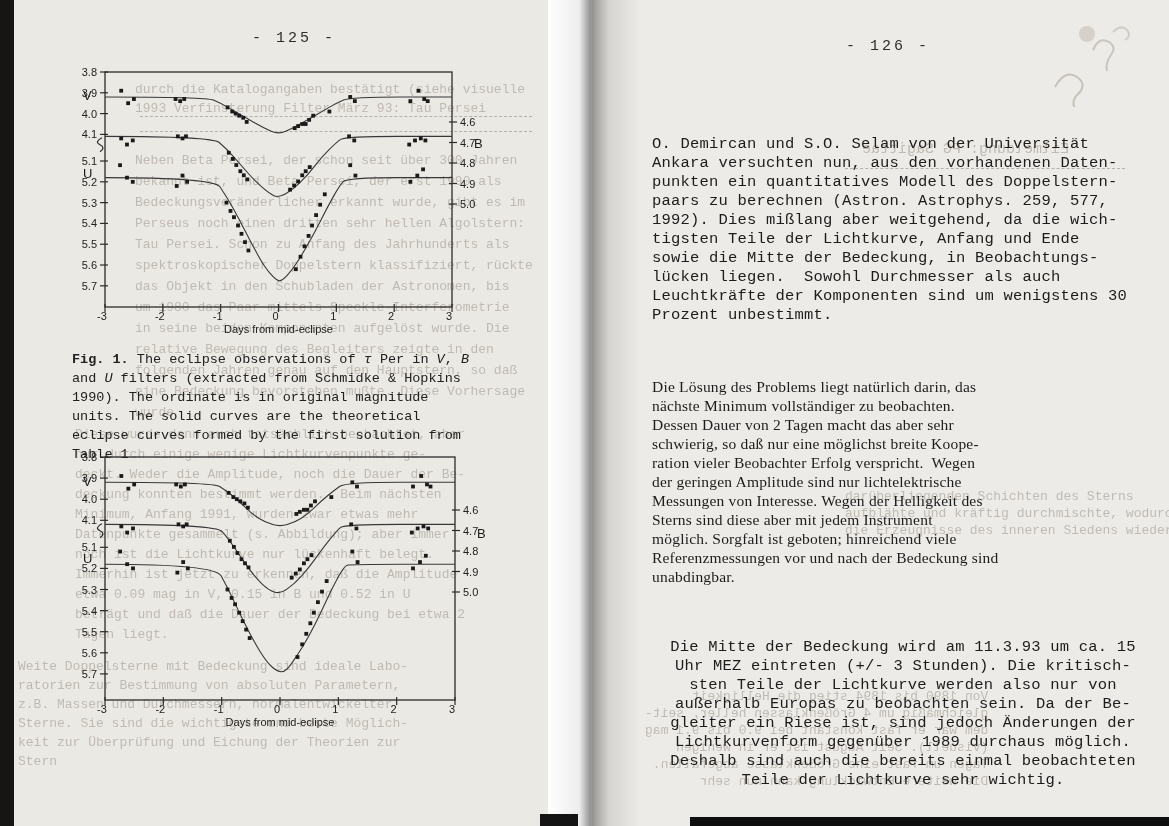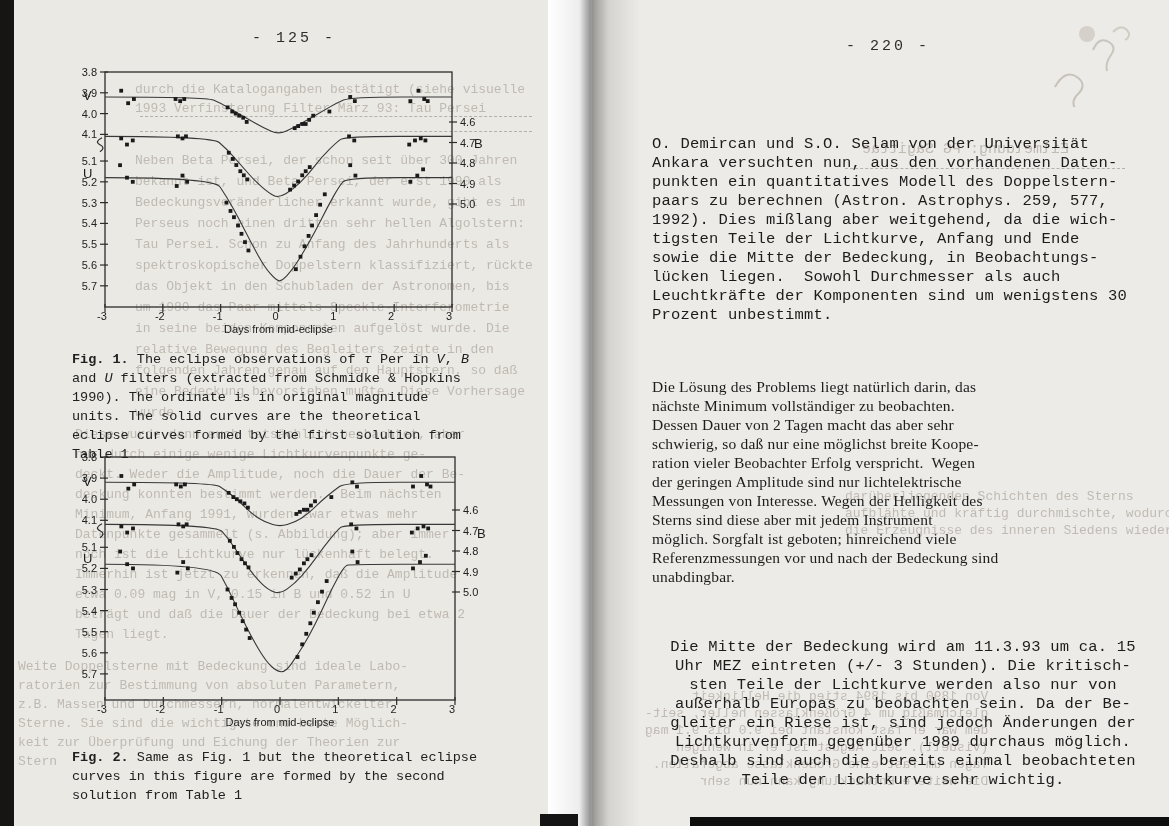--- a/index.html
+++ b/index.html
@@ -41,21 +41,21 @@
 
   <div class="abs" id="page-left-tint"></div>
   <div class="abs" id="page-right-tint"></div>
 
   <div class="abs" id="left-edge"></div>
   <div class="abs" id="gutter"></div>
   <div class="abs" id="bottom-bar"></div>
   <div class="abs" id="bottom-nub"></div>
 
   <div class="abs pg-header" style="left:252px;top:30px;">- 125 -</div>
-  <div class="abs pg-header" style="left:846px;top:38px;">- 220 -</div>
+  <div class="abs pg-header" style="left:846px;top:38px;">- 126 -</div>
 
   <div class="abs ghost-rule" style="left:140px;top:116px;width:392px;"></div>
   <div class="abs ghost-rule" style="left:140px;top:131px;width:392px;"></div>
   <div class="abs ghost-rule" style="left:845px;top:168px;width:280px;"></div>
 
   <svg id="fig1" class="abs" style="left:55px;top:58px;" width="435" height="295" viewBox="55 58 435 295">
       <rect x="105" y="72" width="347" height="235" fill="none" stroke="#2b2b2b" stroke-width="1.3"></rect>
       <line x1="100" y1="72" x2="108" y2="72" stroke="#2b2b2b" stroke-width="1.2"></line>
       <text x="97" y="76" text-anchor="end" font-size="11" font-family="Liberation Sans, sans-serif" fill="#222">3.8</text>
       <line x1="100" y1="92.8" x2="108" y2="92.8" stroke="#2b2b2b" stroke-width="1.2"></line>
@@ -313,21 +313,20 @@
       <rect x="320.1" y="589.718" width="3.8" height="3.8" fill="#1a1a1a"></rect>
       <rect x="324.76666666666665" y="579.168" width="3.8" height="3.8" fill="#1a1a1a"></rect>
       <rect x="350.4333333333334" y="549.6280000000002" width="3.8" height="3.8" fill="#1a1a1a"></rect>
       <rect x="355.6833333333334" y="560.1780000000001" width="3.8" height="3.8" fill="#1a1a1a"></rect>
       <rect x="411.09999999999997" y="566.5080000000002" width="3.8" height="3.8" fill="#1a1a1a"></rect>
       <rect x="418.1" y="560.1780000000001" width="3.8" height="3.8" fill="#1a1a1a"></rect>
       <rect x="423.93333333333334" y="553.8480000000001" width="3.8" height="3.8" fill="#1a1a1a"></rect>
     </svg>
 
   <div class="abs caption" id="cap1" style="left:72px;top:350px;width:398px;"><span class="b">Fig. 1.</span><span>  The eclipse observations of </span><span class="i">τ</span><span> Per in </span><span class="i">V</span><span>, </span><span class="i">B</span><span> and </span><span class="i">U</span><span> filters (extracted from Schmidke &amp; Hopkins 1990). The ordinate is in original magnitude units. The solid curves are the theoretical eclipse curves formed by the first solution from Table 1</span></div>
-  <div class="abs caption" id="cap2" style="left:72px;top:748px;width:412px;"><span class="b">Fig. 2.</span><span>  Same as Fig. 1 but the theoretical eclipse curves in this figure are formed by the second solution from Table 1</span></div>
 
   <div class="abs" id="right-text">
     <div class="para" id="p1">O. Demircan und S.O. Selam von der Universität
 Ankara versuchten nun, aus den vorhandenen Daten-
 punkten ein quantitatives Modell des Doppelstern-
 paars zu berechnen (Astron. Astrophys. 259, 577,
 1992). Dies mißlang aber weitgehend, da die wich-
 tigsten Teile der Lichtkurve, Anfang und Ende
 sowie die Mitte der Bedeckung, in Beobachtungs-
 lücken liegen.  Sowohl Durchmesser als auch

